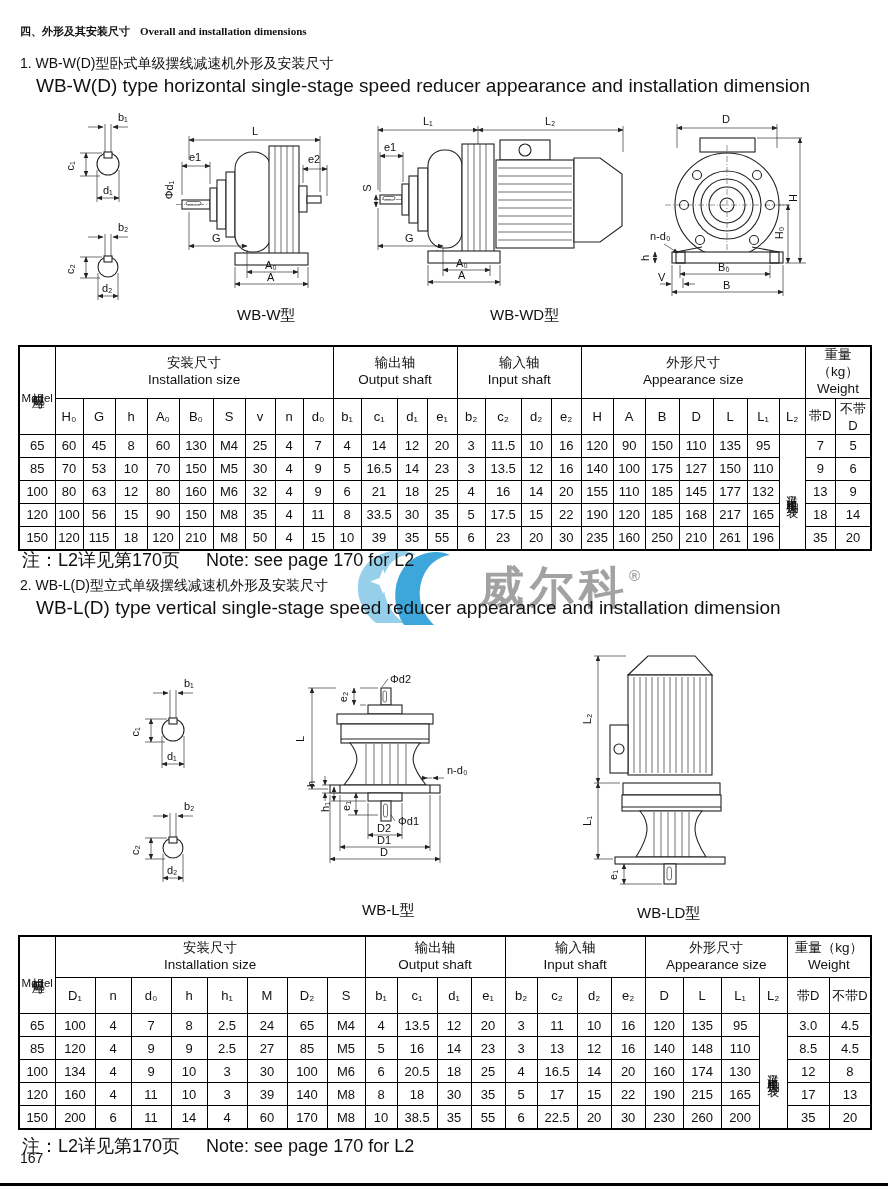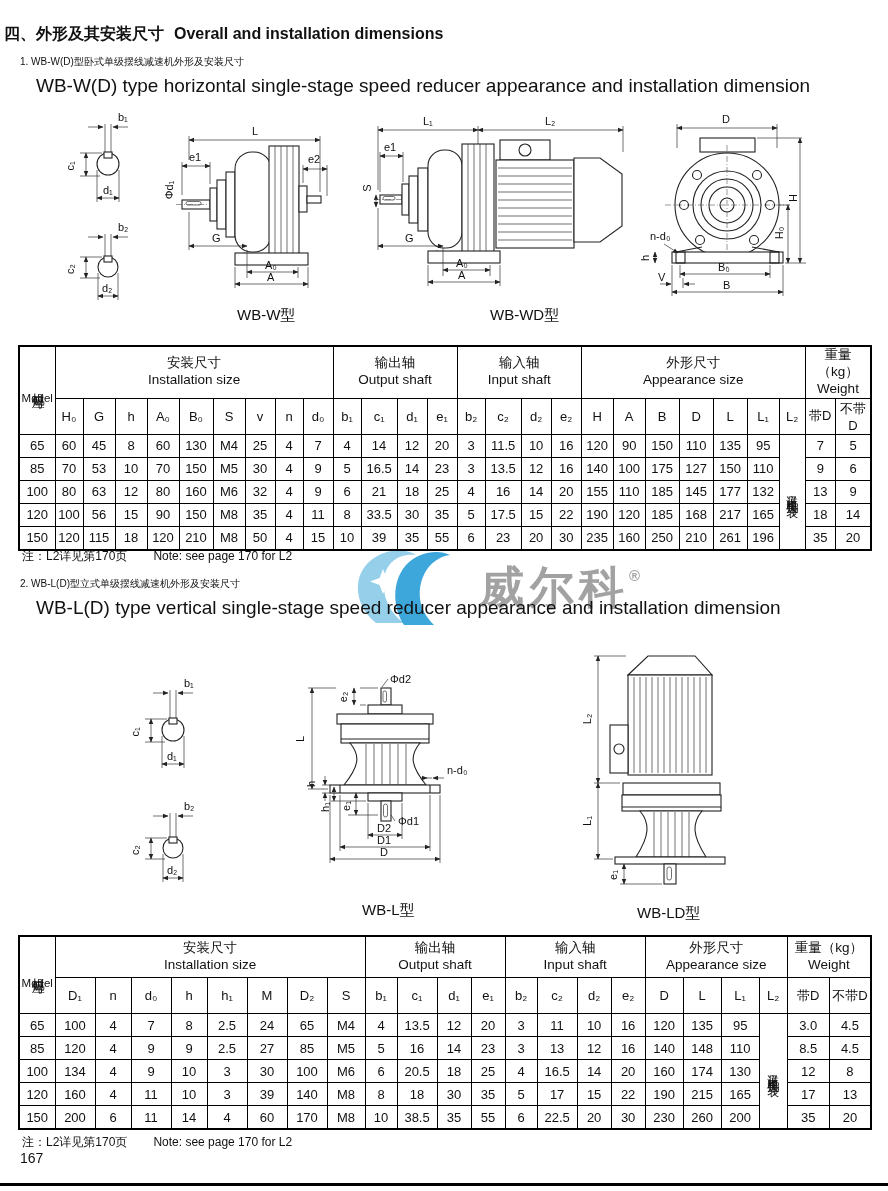--- a/index.html
+++ b/index.html
@@ -2,30 +2,30 @@
 <html><head>
 <meta charset="utf-8">
 <style>
   html,body{margin:0;padding:0;}
   body{
     width:888px;height:1191px;position:relative;background:#fff;
     font-family:"Liberation Sans","DejaVu Sans",sans-serif;color:#111;overflow:hidden;
   }
   .abs{position:absolute;}
   
-  .page-title{left:4px;top:24px;font-size:16px;font-weight:bold;z-index:2;}
+  .page-title{left:20px;top:24px;font-size:11px;font-weight:bold;z-index:2;font-family:Liberation Serif, serif;}
   .page-title .en{margin-left:10px;}
-  .sec-head-zh{font-size:10px;z-index:2;}
+  .sec-head-zh{font-size:14px;z-index:2;}
   .sec-head-en{font-size:19px;z-index:2;}
   .h1zh{left:20px;top:55px;}
   .h1en{left:36px;top:75px;}
   .h2zh{left:20px;top:577px;}
   .h2en{left:36px;top:597px;}
   
-  .note{font-size:12px;z-index:2;}
+  .note{font-size:18px;z-index:2;}
   .note .en{margin-left:26px;}
   .note1{left:22px;top:548px;}
   .note2{left:22px;top:1134px;}
   .page-num{left:20px;top:1150px;font-size:14px;}
   .bottom-rule{left:0;top:1183px;width:888px;height:3px;background:#000;}
   
   .logo{left:346px;top:545px;width:300px;height:85px;z-index:1;display:flex;align-items:center;opacity:.92;}
   .logo-text{font-size:45px;font-weight:bold;color:#9b9b9b;letter-spacing:5px;line-height:1;margin-left:21px;}
   .logo-reg{font-size:15px;color:#9b9b9b;vertical-align:22px;font-weight:bold;letter-spacing:0;}
   

